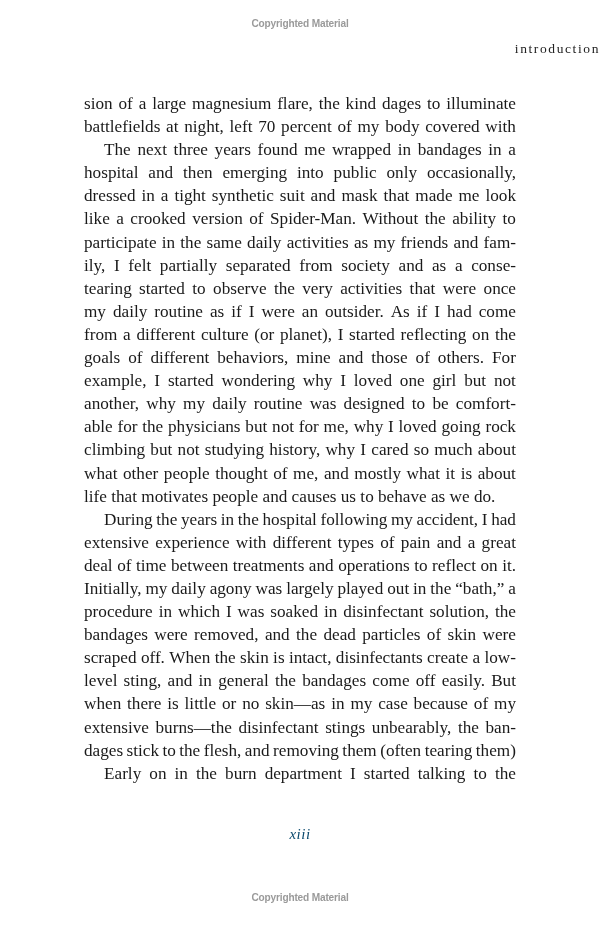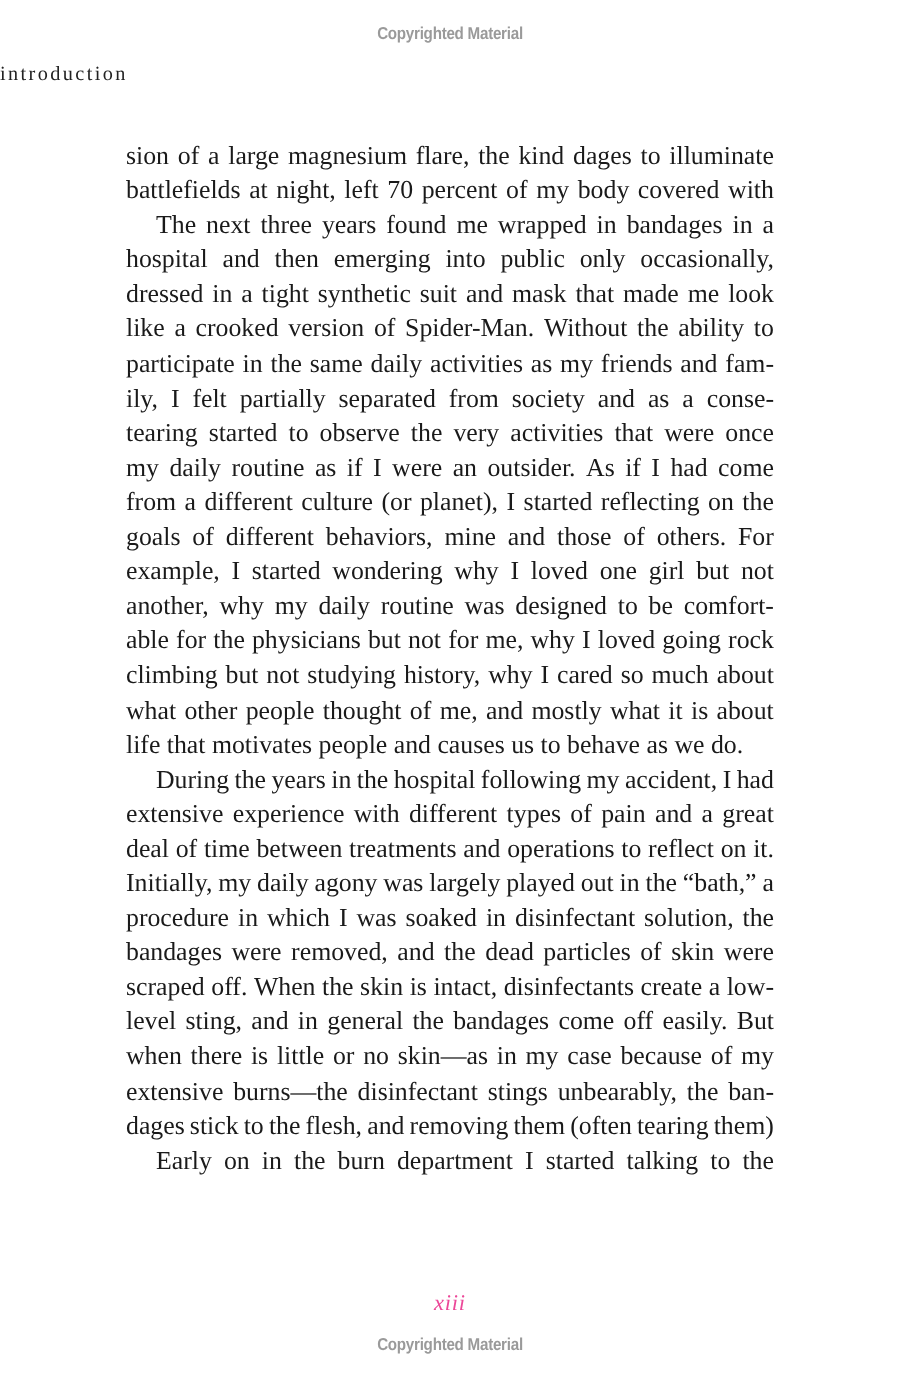--- a/index.html
+++ b/index.html
@@ -41,21 +41,21 @@
   }
   .copyright-top { top: 17px; }
   .copyright-bottom { top: 891px; }
 
   
   .running-head {
     position: absolute;
     left: 0;
     top: 41px;
     width: 600px;
-    text-align: left;
+    text-align: right;
     font-family: "Liberation Serif", "DejaVu Serif", serif;
     font-size: 13.5px;
     letter-spacing: 1.6px;
     color: #222222;
     white-space: nowrap;
   }
 
   
   .textblock {
     position: absolute;
@@ -95,28 +95,28 @@
   
   .line.indent {
     padding-left: 20px;
     width: 412px;
   }
 
   
   .folio {
     position: absolute;
     left: 0;
-    top: 861px;
+    top: 826px;
     width: 600px;
     text-align: center;
     font-family: "Liberation Serif", "DejaVu Serif", serif;
     font-style: italic;
     font-size: 15px;
     letter-spacing: 0.5px;
-    color: #ec4899;
+    color: #0c4a6e;
   }
 </style>
 </head>
 <body>
 
 <div class="page">
 
   <div class="copyright-band copyright-top">Copyrighted Material</div>
 
   <div class="running-head">introduction</div>

